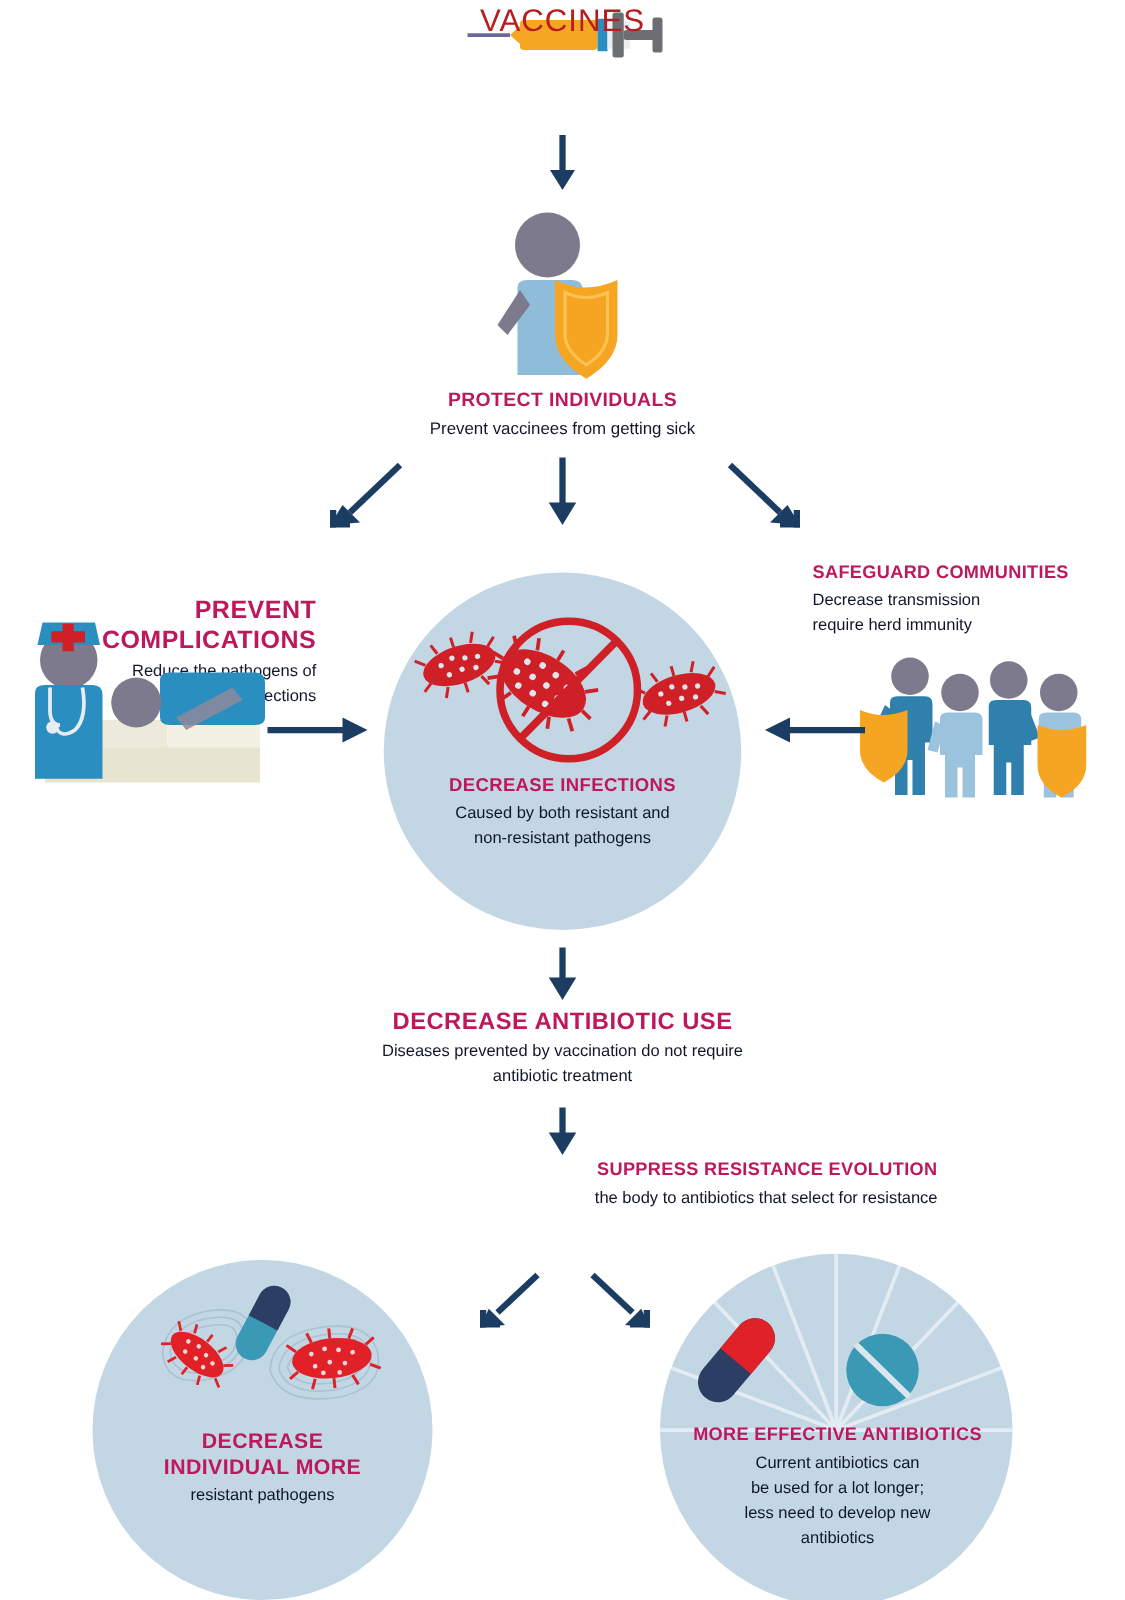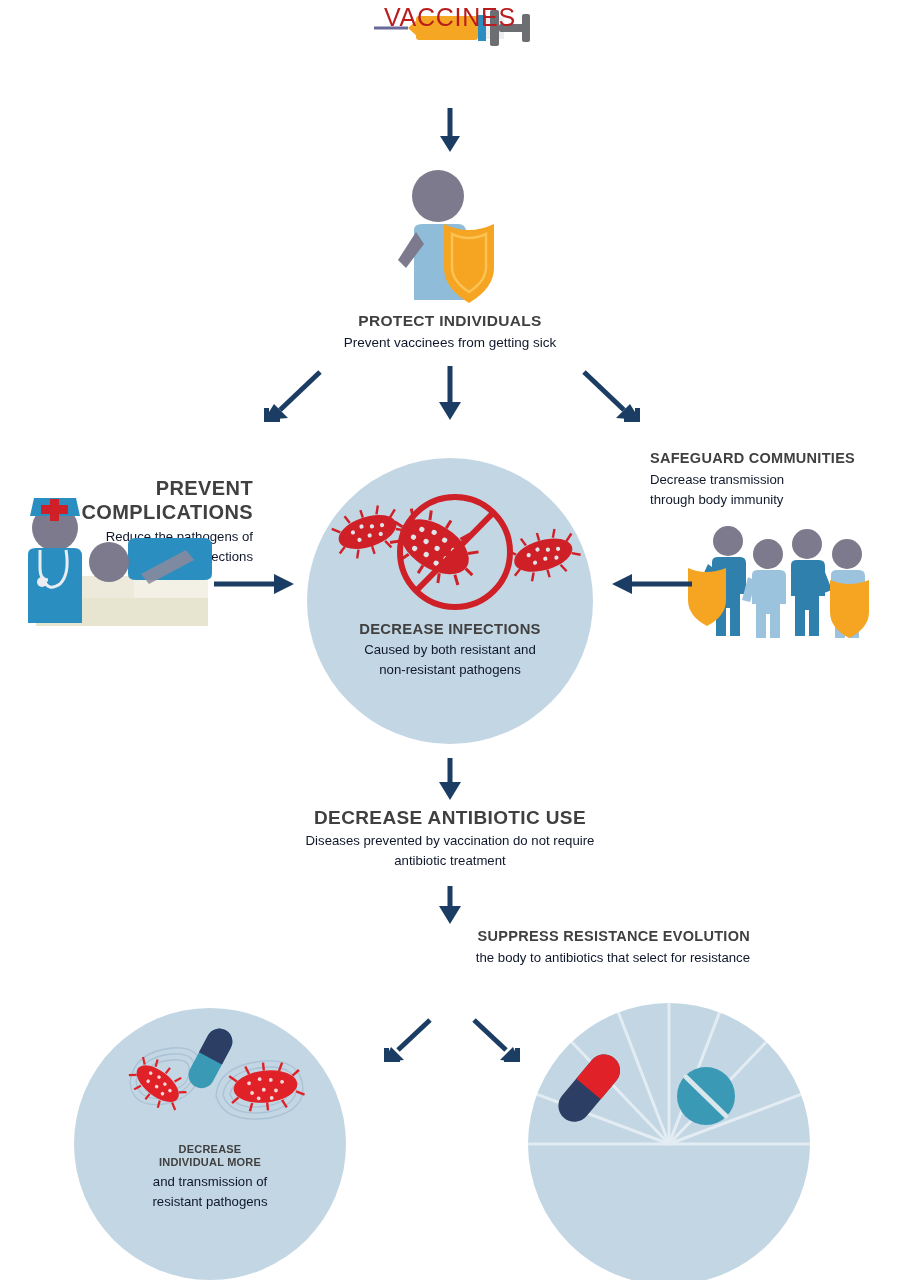--- a/index.html
+++ b/index.html
@@ -19,21 +19,21 @@
     position: absolute;
     inset: 0;
     width: 900px;
     height: 1280px;
   }
   .node { position: absolute; }
 
   .heading {
     font-weight: bold;
     letter-spacing: 0.02em;
-    color: #404040;
+    color: #be185d;
     line-height: 1.22;
   }
   .sub {
     color: #0f172a;
     line-height: 1.3;
   }
 
   
   #vaccines-block { left: 0; top: 0; width: 900px; text-align: center; }
   #vaccines-title {
@@ -85,21 +85,21 @@
   #suppress .sub { font-size: 13.2px; margin-top: 3px; }
 
   
   #left-circle {
     left: 74px; top: 1008px;
     width: 272px; height: 272px;
     border-radius: 50%;
     background: #c3d6e4;
   }
   #left-circle-text { left: 74px; top: 1143px; width: 272px; text-align: center; }
-  #left-circle-text .heading { font-size: 11px; }
+  #left-circle-text .heading { font-size: 17px; }
   #left-circle-text .sub { font-size: 13.2px; margin-top: 3px; }
 
   #right-circle {
     left: 528px; top: 1003px;
     width: 282px; height: 282px;
     border-radius: 50%;
     background: #c3d6e4;
     overflow: hidden;
   }
   #right-circle-text { left: 520px; top: 1140px; width: 300px; text-align: center; }
@@ -209,21 +209,21 @@
   <div class="node" style="left:214px; top:570px;">
     <svg width="86" height="28" viewBox="0 0 86 28">
       <line x1="0" y1="14" x2="62" y2="14" stroke="#1c3d63" stroke-width="5"></line>
       <path d="M60 4 L80 14 L60 24 Z" fill="#1c3d63"></path>
     </svg>
   </div>
 
   <div class="node" id="safeguard-text">
     <div class="heading">SAFEGUARD COMMUNITIES</div>
     <div class="sub">Decrease transmission</div>
-    <div class="sub">through body immunity</div>
+    <div class="sub">require herd immunity</div>
   </div>
 
   <div class="node" style="left:682px; top:524px;">
     <svg width="200" height="118" viewBox="0 0 200 118">
 
       <circle cx="46" cy="17" r="15" fill="#7c7a8c"></circle>
       <path d="M30 38 Q30 33 36 33 L58 33 Q64 33 64 39 L64 70 L58 70 L58 112 L48 112 L48 84 L44 84 L44 112 L34 112 L34 70 L30 70 Z" fill="#2f80ad"></path>
       <path d="M26 40 L16 62 L24 66 L34 46 Z" fill="#2f80ad"></path>
 
       <circle cx="86" cy="30" r="15" fill="#7c7a8c"></circle>
@@ -462,21 +462,20 @@
             <circle cx="24" cy="27" r="1.9"></circle>
           <circle cx="37" cy="28" r="1.9"></circle>
         </g>
       </g>
     </svg>
   </div>
 
   <div class="node" id="left-circle-text">
     <div class="heading">DECREASE</div>
     <div class="heading">INDIVIDUAL MORE</div>
-    <div class="sub">and transmission of</div>
     <div class="sub">resistant pathogens</div>
   </div>
 
   <div class="node" id="right-circle">
     <svg width="282" height="282" viewBox="0 0 282 282">
       <g stroke="#ffffff" stroke-width="3" opacity="0.55">
         <line x1="141" y1="141" x2="141" y2="-10"></line>
         <line x1="141" y1="141" x2="196" y2="-2"></line>
         <line x1="141" y1="141" x2="243" y2="34"></line>
         <line x1="141" y1="141" x2="282" y2="88"></line>
@@ -495,14 +494,21 @@
       <g transform="translate(4,8) rotate(40)">
         <rect x="0" y="0" width="32" height="78" rx="16" fill="#2c3e63"></rect>
         <path d="M0 16 A16 16 0 0 1 32 16 L32 40 L0 40 Z" fill="#e02127"></path>
       </g>
 
       <circle cx="108" cy="56" r="29" fill="#3a9ab5"></circle>
       <path d="M88 37 L128 76" stroke="#d9e6ec" stroke-width="5" stroke-linecap="round"></path>
     </svg>
   </div>
 
+  <div class="node" id="right-circle-text">
+    <div class="heading">MORE EFFECTIVE ANTIBIOTICS</div>
+    <div class="sub">Current antibiotics can</div>
+    <div class="sub">be used for a lot longer;</div>
+    <div class="sub">less need to develop new</div>
+    <div class="sub">antibiotics</div>
+  </div>
 
 </div>
 
 </body></html>

